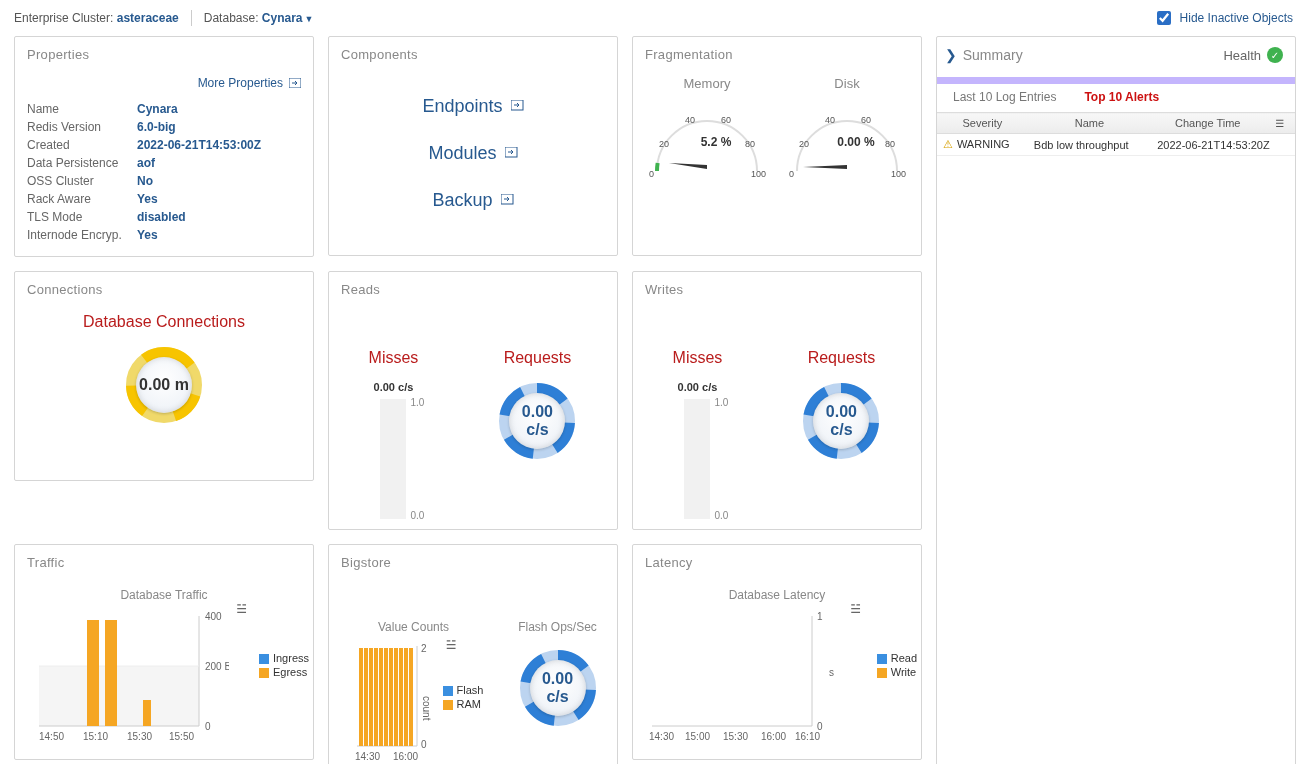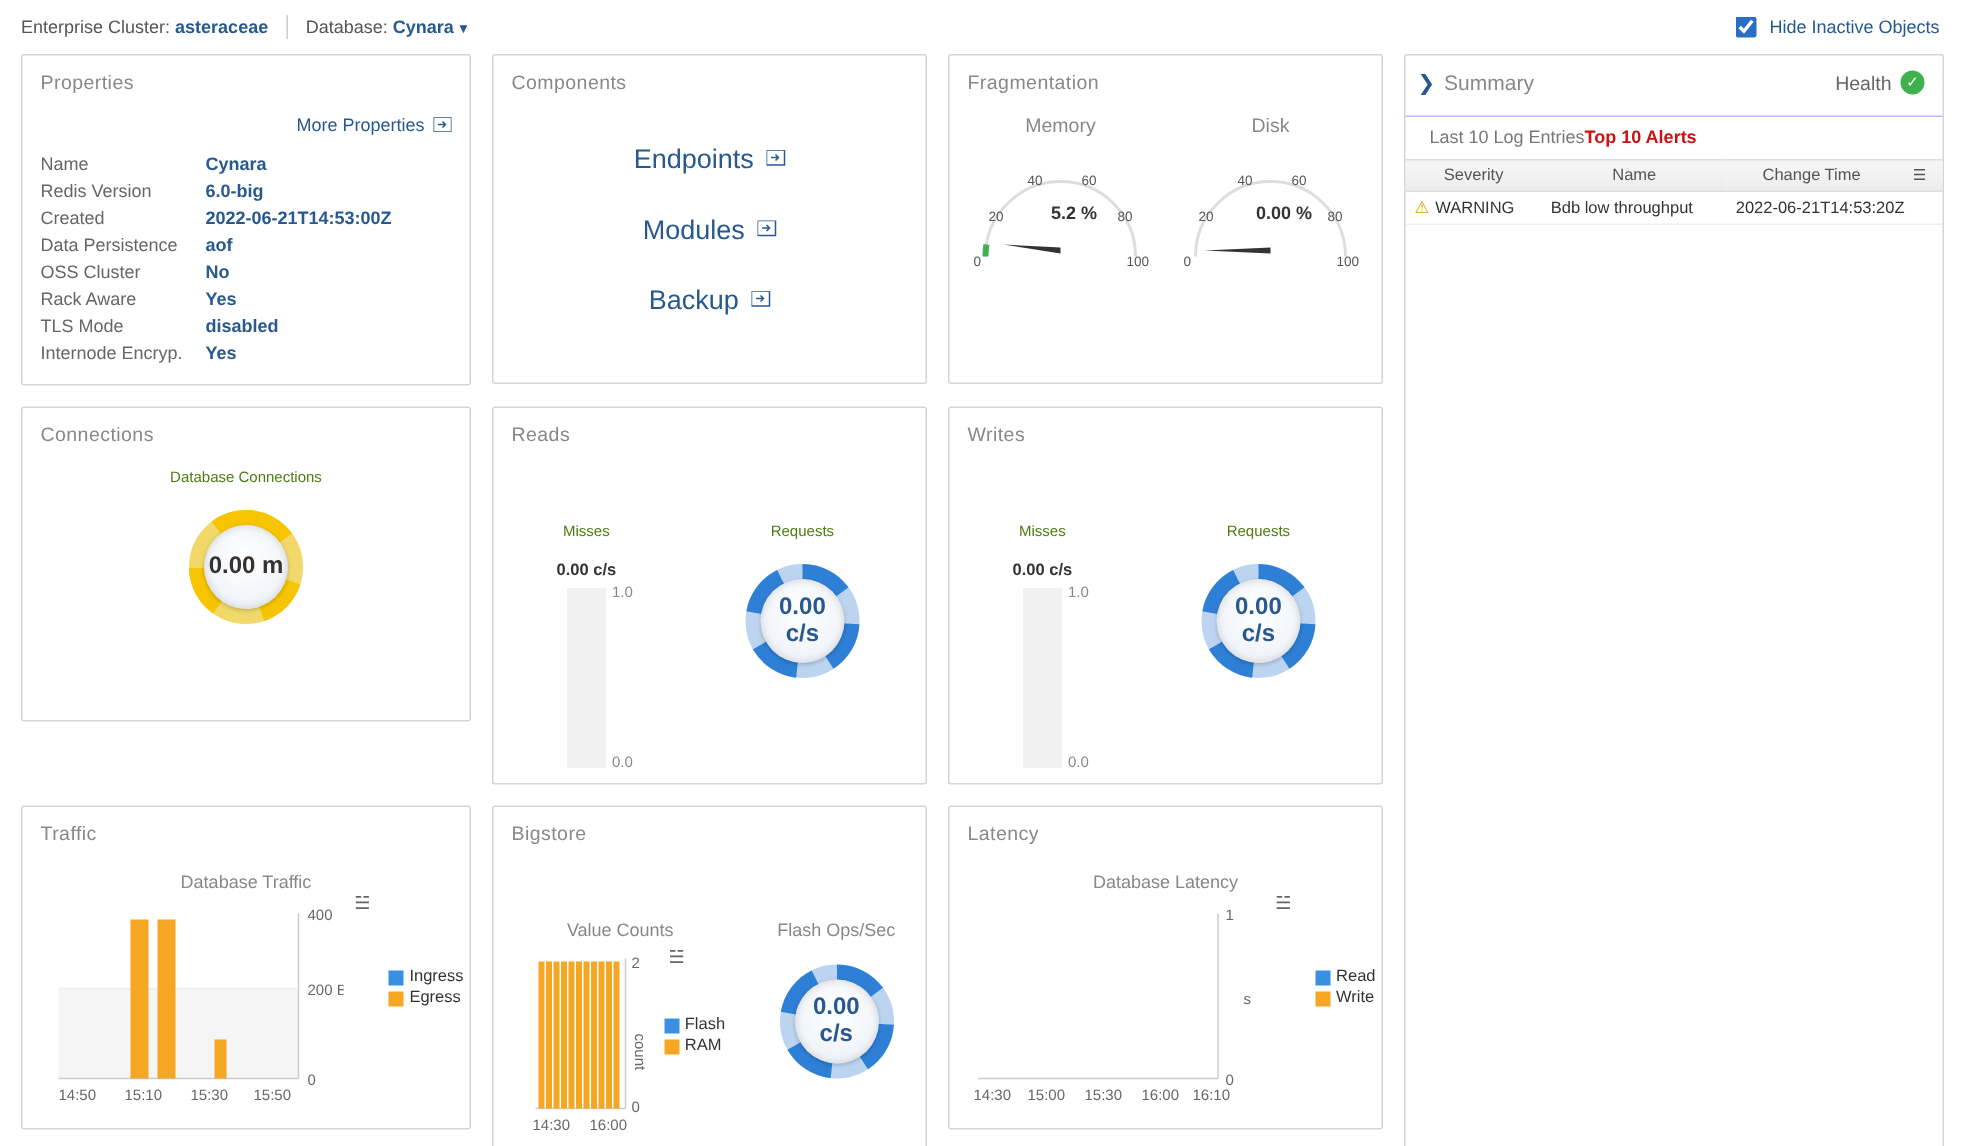--- a/index.html
+++ b/index.html
@@ -35,21 +35,21 @@
   .frag-row { display:flex; justify-content:space-around; padding:4px 4px 10px 4px;}
   .frag-col { text-align:center; }
   .frag-label { color:#888; font-size:13px; margin-bottom:10px; }
   .gauge { position:relative; width:124px; height:80px; }
   .gauge svg.dial { width:100%; height:100%; display:block; }
   .gauge .ticks text { font-size:9px; fill:#555; }
   .gauge .val { position:absolute; left:18px; right:0; top:34px; text-align:center; font-size:12px; font-weight:bold; color:#333;}
 
   
   .ring-wrap { text-align:center; }
-  .ring-title { color:#4d7c0f; font-size:10px; margin:6px 0 14px; }
+  .ring-title { color:#b91c1c; font-size:16px; margin:6px 0 14px; }
   .ring { position:relative; width:80px; height:80px; margin:0 auto; }
   .ring svg { width:80px; height:80px; display:block; }
   .ring .center { position:absolute; inset:12px; border-radius:50%; background:radial-gradient(circle at 50% 40%, #fff, #e9eef5); box-shadow: inset 0 0 6px rgba(0,0,0,.15), 0 1px 3px rgba(0,0,0,.2); display:flex; align-items:center; justify-content:center; font-size:16px; font-weight:bold;}
   .ring-yellow svg circle.bg { stroke:#f0d96a; }
   .ring-yellow svg circle.fg { stroke:#f7c400; }
   .ring-blue svg circle.bg   { stroke:#bcd4f0; }
   .ring-blue svg circle.fg   { stroke:#2e7fd6; }
   .ring-blue .center { color:#27598f; }
   .warn-icon { position:absolute; left:0; right:0; top:18px; text-align:center; font-size:11px;}
 
@@ -62,21 +62,21 @@
   .vbar .lbl-top{ top:-2px; } .vbar .lbl-bot{ bottom:-2px;}
 
   .two-col { display:flex; justify-content:space-around; align-items:flex-start; padding-bottom:10px;margin-top:36px; }
 
   
   .summary .title-row { display:flex; align-items:center; justify-content:space-between; padding:10px 12px 14px 8px; color:#888;}
   .summary .title-row .left { display:flex; align-items:center; gap:6px; font-size:14px;}
   .summary .title-row .left .exp { color:#27598f; font-size:14px;}
   .summary .health { display:flex; align-items:center; gap:6px; font-size:13px; color:#666;}
   .health-circle { width:16px; height:16px; border-radius:50%; background:#3fb24f; display:inline-flex; align-items:center; justify-content:center; color:#fff; font-size:10px;}
-  .tabs { border-top:1px solid #c4b5fd; padding:6px 12px 6px 16px; color:#777; display:flex; align-items:center;}
+  .tabs { border-top:7px solid #c4b5fd; padding:6px 12px 6px 16px; color:#777; display:flex; gap:28px; align-items:center;}
   .tabs .act { color:#c11; font-weight:bold; }
   .alerts-table { width:100%; border-collapse:collapse; margin-top:2px; font-size:11px;}
   .alerts-table thead th { background:linear-gradient(#f7f7f7,#ececec); border-top:1px solid #ddd; border-bottom:1px solid #ddd; font-weight:normal; color:#555; padding:4px 6px; text-align:center;}
   .alerts-table tbody td { border-bottom:1px solid #eee; padding:4px 6px; white-space:nowrap; color:#333;}
   .sev-warn::before { content:"⚠"; color:#d6a000; margin-right:4px; font-size:11px;}
   .th-menu { font-size:10px; color:#888;}
 
   
   .chart-box { padding:4px 4px 10px 4px; position:relative;}
   .chart-title { text-align:center; color:#888; font-size:12px; margin:4px 0;}

